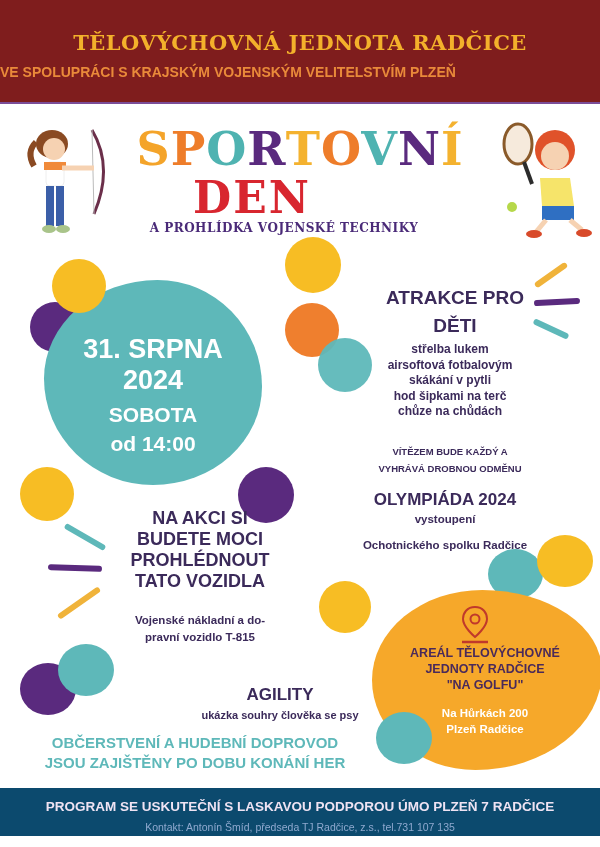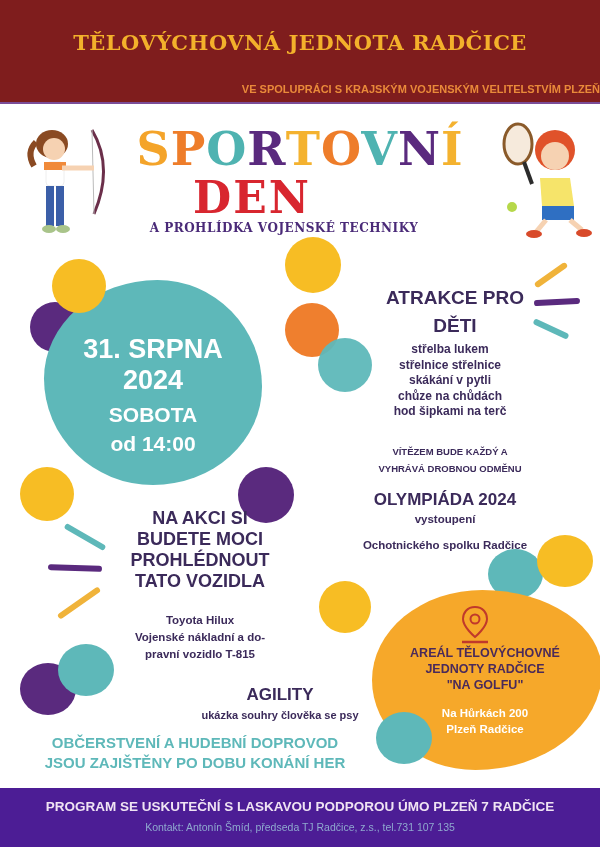--- a/index.html
+++ b/index.html
@@ -1,23 +1,23 @@
 <!DOCTYPE html>
 <html><head>
 <meta charset="utf-8">
 <style>
   * { box-sizing: border-box; margin: 0; padding: 0; }
   html, body { width: 600px; height: 847px; background: #ffffff; overflow: hidden; }
   body { position: relative; font-family: "Liberation Sans", "DejaVu Sans", sans-serif; color: #3b2a5a; }
 
   .header { position: absolute; left: 0; top: 0; width: 600px; height: 104px; background: #7f1d1d; border-bottom: 2px solid #7b4d98; }
   .header .title { position: absolute; top: 30px; width: 100%; text-align: center; font-family: "DejaVu Serif", serif; font-weight: bold; font-size: 21px; color: #f3b12b; letter-spacing: 0.5px; }
-  .header .subtitle { position: absolute; top: 64px; width: 100%; text-align: right; font-size: 11px; font-weight: bold; color: #e98a3a; margin-top: 19px; }
+  .header .subtitle { position: absolute; top: 64px; width: 100%; text-align: left; font-size: 14px; font-weight: bold; color: #e98a3a; }
 
-  .footer { position: absolute; left: 0; top: 788px; width: 600px; height: 59px; background: #4c1d95; text-decoration: underline; }
+  .footer { position: absolute; left: 0; top: 788px; width: 600px; height: 48px; background: #0c4a6e; text-decoration: underline; }
   .footer .line1 { position: absolute; top: 11px; width: 100%; text-align: center; font-size: 13.5px; font-weight: bold; color: #efe3f3; }
   .footer .line2 { position: absolute; top: 33px; width: 100%; text-align: center; font-size: 10.5px; color: #8fa9cf; }
 
   .blob { position: absolute; border-radius: 50%; }
   .stroke { position: absolute; height: 6px; border-radius: 3px; transform-origin: center; }
 
   .sport-title { position: absolute; top: 122px; left: 0; width: 600px; text-align: center; font-family: "DejaVu Serif", serif; font-weight: bold; font-size: 46px; letter-spacing: 1px; }
   .den { position: absolute; top: 172px; left: 0; width: 504px; text-align: center; font-family: "DejaVu Serif", serif; font-weight: bold; font-size: 44px; color: #d8262f; letter-spacing: 2px; }
   .prohlidka { position: absolute; top: 221px; left: 0; width: 568px; text-align: center; font-family: "DejaVu Serif", serif; font-weight: bold; font-size: 12px; color: #4a2a78; letter-spacing: 0.5px; }
 
@@ -96,40 +96,39 @@
 
 <div class="date-text" style="top:334px;font-size:27px;">31. SRPNA</div>
 <div class="date-text" style="top:365px;font-size:27px;">2024</div>
 <div class="date-text" style="top:403px;font-size:21px;">SOBOTA</div>
 <div class="date-text" style="top:432px;font-size:21px;">od 14:00</div>
 
 <div class="center-text" style="left:340px;top:287px;width:230px;font-size:19px;font-weight:bold;">ATRAKCE PRO</div>
 <div class="center-text" style="left:340px;top:315px;width:230px;font-size:19px;font-weight:bold;">DĚTI</div>
 <div class="center-text" style="left:330px;top:342px;width:240px;font-size:12px;font-weight:bold;line-height:15.6px;">
   <div>střelba lukem</div>
-  <div>střelnice střelnice</div>
+  <div>airsoftová fotbalovým</div>
   <div>skákání v pytli</div>
+  <div>hod šipkami na terč</div>
   <div>chůze na chůdách</div>
-  <div>hod šipkami na terč</div>
 </div>
 <div class="center-text" style="left:330px;top:446px;width:240px;font-size:9.5px;font-weight:bold;">VÍTĚZEM BUDE KAŽDÝ A</div>
 <div class="center-text" style="left:330px;top:463px;width:240px;font-size:9.5px;font-weight:bold;">VYHRÁVÁ DROBNOU ODMĚNU</div>
 
 <div class="center-text" style="left:330px;top:490px;width:230px;font-size:17px;font-weight:bold;">OLYMPIÁDA 2024</div>
 <div class="center-text" style="left:330px;top:513px;width:230px;font-size:11.5px;font-weight:bold;">vystoupení</div>
 <div class="center-text" style="left:330px;top:529px;width:230px;font-size:11.5px;font-weight:bold;margin-top:10px;">Ochotnického spolku Radčice</div>
 
 <div class="center-text" style="left:100px;top:508px;width:200px;font-size:18px;font-weight:bold;line-height:21px;">
   <div>NA AKCI SI</div>
   <div>BUDETE MOCI</div>
   <div>PROHLÉDNOUT</div>
   <div>TATO VOZIDLA</div>
 </div>
 <div class="center-text" style="left:100px;top:612px;width:200px;font-size:11.5px;font-weight:bold;line-height:17px;">
-  <div>Toyota Hilux</div>
   <div>Vojenské nákladní a do-</div>
   <div>pravní vozidlo T-815</div>
 </div>
 
 <div class="center-text" style="left:180px;top:685px;width:200px;font-size:17px;font-weight:bold;">AGILITY</div>
 <div class="center-text" style="left:170px;top:709px;width:220px;font-size:11px;font-weight:bold;">ukázka souhry člověka se psy</div>
 
 <div class="center-text" style="left:10px;top:734px;width:370px;font-size:15px;font-weight:bold;color:#5eb8b9;">OBČERSTVENÍ A HUDEBNÍ DOPROVOD</div>
 <div class="center-text" style="left:10px;top:754px;width:370px;font-size:15px;font-weight:bold;color:#5eb8b9;">JSOU ZAJIŠTĚNY PO DOBU KONÁNÍ HER</div>
 

